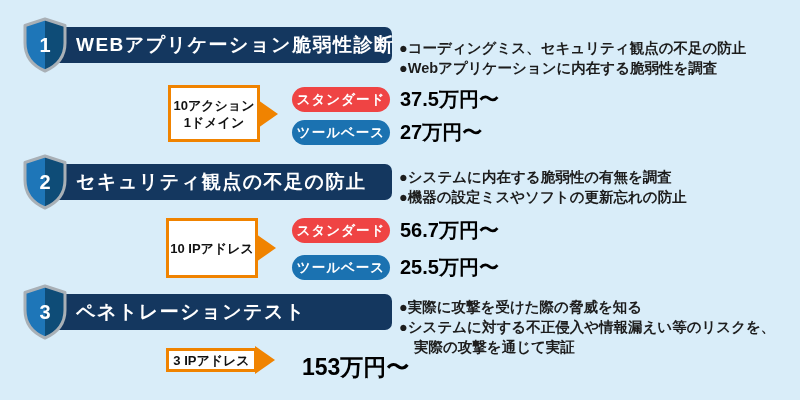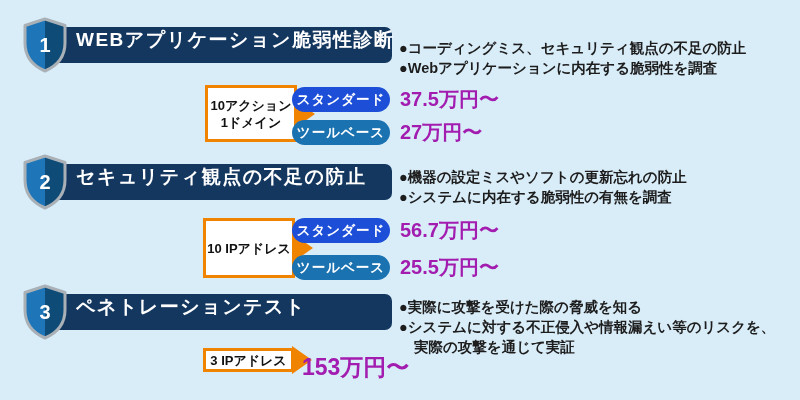--- a/index.html
+++ b/index.html
@@ -13,20 +13,21 @@
   }
   
   .bar {
     position: absolute;
     left: 30px;
     width: 362px;
     height: 36px;
     background: #14375f;
     border-radius: 7px;
     display: flex;
+    align-items: center;
     padding-left: 46px;
     box-sizing: border-box;
   }
   .bar-title {
     color: #ffffff;
     font-size: 19px;
     font-weight: bold;
     letter-spacing: 1.5px;
     white-space: nowrap;
   }
@@ -60,21 +61,20 @@
     display: flex;
     flex-direction: column;
     align-items: center;
     justify-content: center;
     text-align: center;
     color: #111111;
     font-size: 13px;
     font-weight: bold;
     line-height: 17px;
     box-sizing: border-box;
-    margin-left: 37px;
   }
   .scope-box::after {
     content: "";
     position: absolute;
     right: -21px;
     top: 50%;
     transform: translateY(-50%);
     border-top: 14px solid transparent;
     border-bottom: 14px solid transparent;
     border-left: 20px solid #f08300;
@@ -91,31 +91,31 @@
     border-radius: 13px;
     display: flex;
     align-items: center;
     justify-content: center;
     color: #ffffff;
     font-size: 13.5px;
     font-weight: bold;
     letter-spacing: 1px;
     white-space: nowrap;
   }
-  .pill-navy { background: #1d4ed8; }
+  .pill-navy { background: #ef4444; }
   .pill-blue { background: #1b72b1; }
   .pill-1a { top: 87px; }
   .pill-1b { top: 120px; }
   .pill-2a { top: 218px; }
   .pill-2b { top: 255px; }
   
   .price {
     position: absolute;
     left: 400px;
-    color: #a21caf;
+    color: #000000;
     font-size: 20px;
     font-weight: bold;
     white-space: nowrap;
   }
   .price-1a { top: 86px; }
   .price-1b { top: 119px; }
   .price-2a { top: 217px; }
   .price-2b { top: 254px; }
   .price-3  { left: 302px; top: 352px; font-size: 23px; }
 </style>
@@ -158,22 +158,22 @@
   <div class="bar bar-2">
     <span class="bar-title">セキュリティ観点の不足の防止</span>
   </div>
   <div class="shield shield-2">
     <svg width="48" height="56" viewBox="0 0 48 56">
       <path d="M24 2 L44 8.5 V26 C44 41 34.5 49.5 24 54 C13.5 49.5 4 41 4 26 V8.5 Z" fill="url(#shieldSplit)" stroke="#a9b0b6" stroke-width="3" stroke-linejoin="round"></path>
       <text x="24" y="35" text-anchor="middle" font-size="20" font-weight="bold" fill="#ffffff">2</text>
     </svg>
   </div>
   <div class="bullets bullets-2">
+    <div class="bullet-line">●システムに内在する脆弱性の有無を調査</div>
     <div class="bullet-line">●機器の設定ミスやソフトの更新忘れの防止</div>
-    <div class="bullet-line">●システムに内在する脆弱性の有無を調査</div>
   </div>
   <div class="scope-box scope-2">
     <div>10 IPアドレス</div>
   </div>
   <div class="pill pill-navy pill-2a">スタンダード</div>
   <div class="price price-2a">56.7万円〜</div>
   <div class="pill pill-blue pill-2b">ツールベース</div>
   <div class="price price-2b">25.5万円〜</div>
 
   <div class="bar bar-3">

